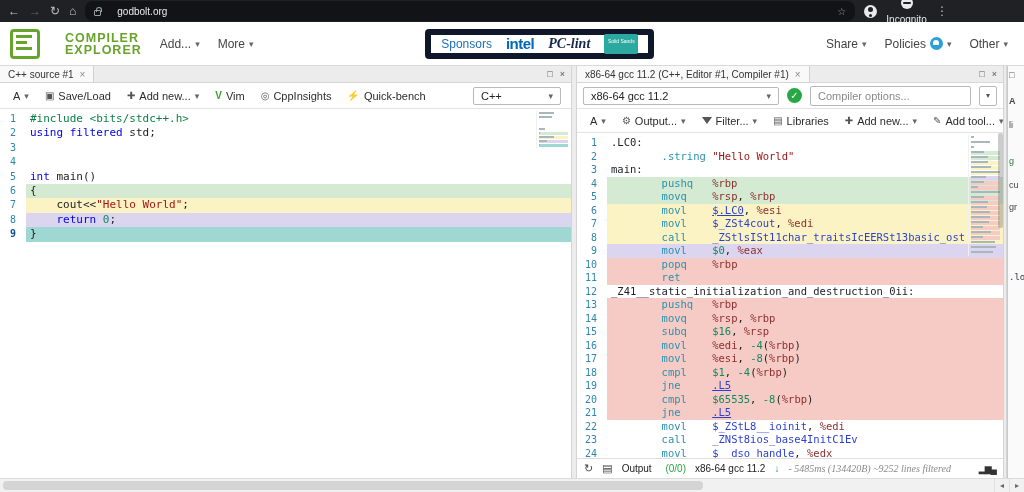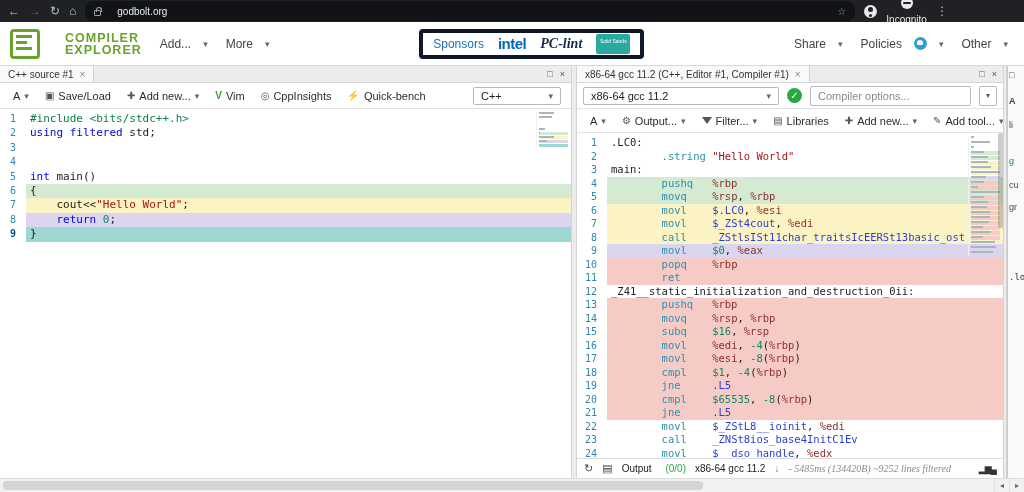--- a/index.html
+++ b/index.html
@@ -21,23 +21,23 @@
   .spy { width:12px; height:12px; border-radius:50%; background:#e8eaed; position:relative; }
   .spy:after { content:""; position:absolute; left:2px; top:5px; width:8px; height:2px; background:#202124; border-radius:1px; }
 
   
   .site-header { height:44px; background:#fff; border-bottom:1px solid #d9d9d9; display:flex; align-items:center; padding:0 10px; gap:18px; flex-shrink:0; }
   .logo { display:flex; align-items:center; gap:25px; }
   .logo-mark { width:30px; height:30px; border:3px solid #68a32b; border-radius:4px; padding:3px 3px; display:flex; flex-direction:column; gap:3px; }
   .logo-mark span { display:block; height:3px; background:#68a32b; }
   .logo-mark span:nth-child(1){ width:16px; } .logo-mark span:nth-child(2){ width:11px; } .logo-mark span:nth-child(3){ width:16px; }
   .logo-text { font-weight:bold; font-size:12.5px; line-height:12px; color:#68a32b; letter-spacing:1px; }
-  .hmenu { font-size:12px; color:#444; display:flex; align-items:center; gap:12px; cursor:pointer; }
+  .hmenu { font-size:12px; color:#444; display:flex; align-items:center; gap:4px; cursor:pointer; }
   .caret { font-size:9px; color:#666; }
-  .sponsors { margin-left:auto; margin-right:auto; display:flex; align-items:center; gap:14px; border:4px solid #0f172a; border-radius:4px; padding:4px 10px; height:30px; }
+  .sponsors { margin-left:auto; margin-right:auto; display:flex; align-items:center; gap:14px; border:6px solid #0f172a; border-radius:4px; padding:4px 10px; height:30px; }
   .sponsors .slabel { color:#1c6fb8; font-size:12px; }
   .intel { color:#0068b5; font-weight:bold; font-size:15px; letter-spacing:-0.5px; }
   .pclint { font-family:"Liberation Serif", serif; font-style:italic; font-weight:bold; font-size:14px; color:#15284b; }
   .solidsands { width:34px; height:20px; background:#2ba8a0; border-radius:2px; color:#fff; font-size:5px; line-height:6px; text-align:center; padding-top:4px; overflow:hidden; }
   .right-menus { display:flex; align-items:center; gap:18px; margin-right:6px; }
   .bell { width:13px; height:13px; border-radius:50%; background:#2d9fd8; position:relative; display:inline-block; vertical-align:middle; }
   .bell:after { content:""; position:absolute; left:3.5px; top:3px; width:6px; height:5px; background:#fff; border-radius:3px 3px 1px 1px; }
 
   
   .main { flex:1; display:flex; min-height:0; background:#e2e2e2; }
@@ -84,21 +84,21 @@
   .left .cl { height:14.4px; line-height:14.4px; font-size:11px; }
   .right .cl { height:13.5px; line-height:13.5px; font-size:10.5px; }
   .ln { flex:0 0 30px; text-align:right; padding-right:10px; color:#2f86ad; font-size:10px; }
   .left .ln { flex-basis:26px; }
   .ln.act { color:#0b4f8f; font-weight:bold; }
   .ct { flex:1; padding-left:4px; min-width:0; overflow:hidden; }
   .ct.g { background:#d5ead2; } .ct.y { background:#fbf3c4; } .ct.l { background:#dbd5f0; }
   .ct.p { background:#f6cbc5; } .ct.t { background:#9fd8d2; }
   .tk-pl{color:#1b1b1b} .tk-kw{color:#0000e6} .tk-pp{color:#0a8245} .tk-str{color:#a31515}
   .tk-num{color:#138860} .tk-op{color:#2b91af} .tk-reg{color:#8d2f2f} .tk-lab{color:#20222a}
-  .tk-sym{color:#2a3fd4} .tk-syml{color:#2a3fd4; }
+  .tk-sym{color:#2a3fd4} .tk-syml{color:#2a3fd4; text-decoration:underline}
 
   .minimap { position:absolute; right:3px; top:2px; width:32px; border-left:1px solid #f0f0f0; padding-left:2px; }
   .mm { width:100%; margin-bottom:1px; }
   .left .mm { height:3px; } .right .mm { height:4px; }
   .mm.g{background:#d5ead2} .mm.y{background:#fbf3c4} .mm.l{background:#dbd5f0} .mm.p{background:#f6cbc5} .mm.t{background:#9fd8d2}
   .mm i { display:block; height:2px; margin-top:1px; background:#a9b7bd; }
   .vthumb { position:absolute; right:0; top:0; width:5px; height:95px; background:rgba(110,110,110,.35); border-radius:2px; }
 
   
   .statusbar { height:20px; border-top:1px solid #ddd; background:#fff; display:flex; align-items:center; gap:9px; padding:0 7px; font-size:10px; color:#222; flex-shrink:0; }

